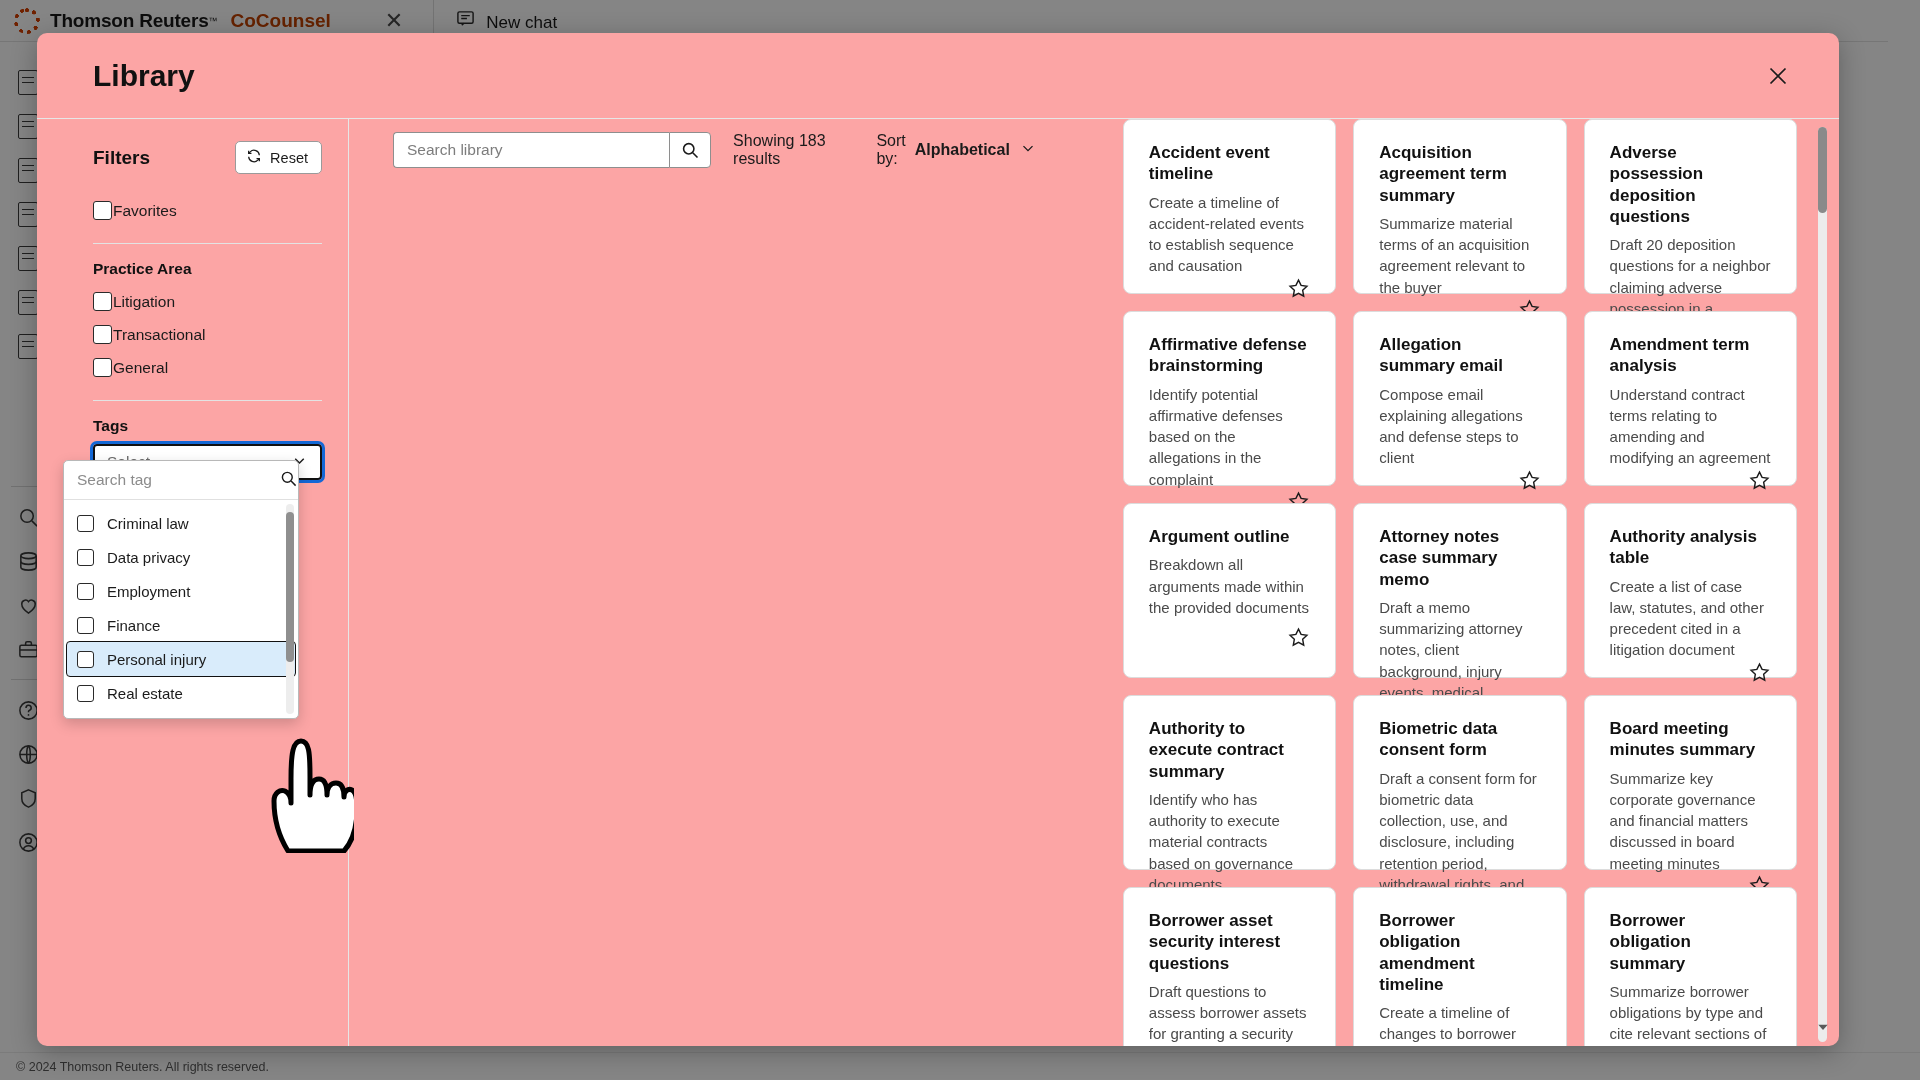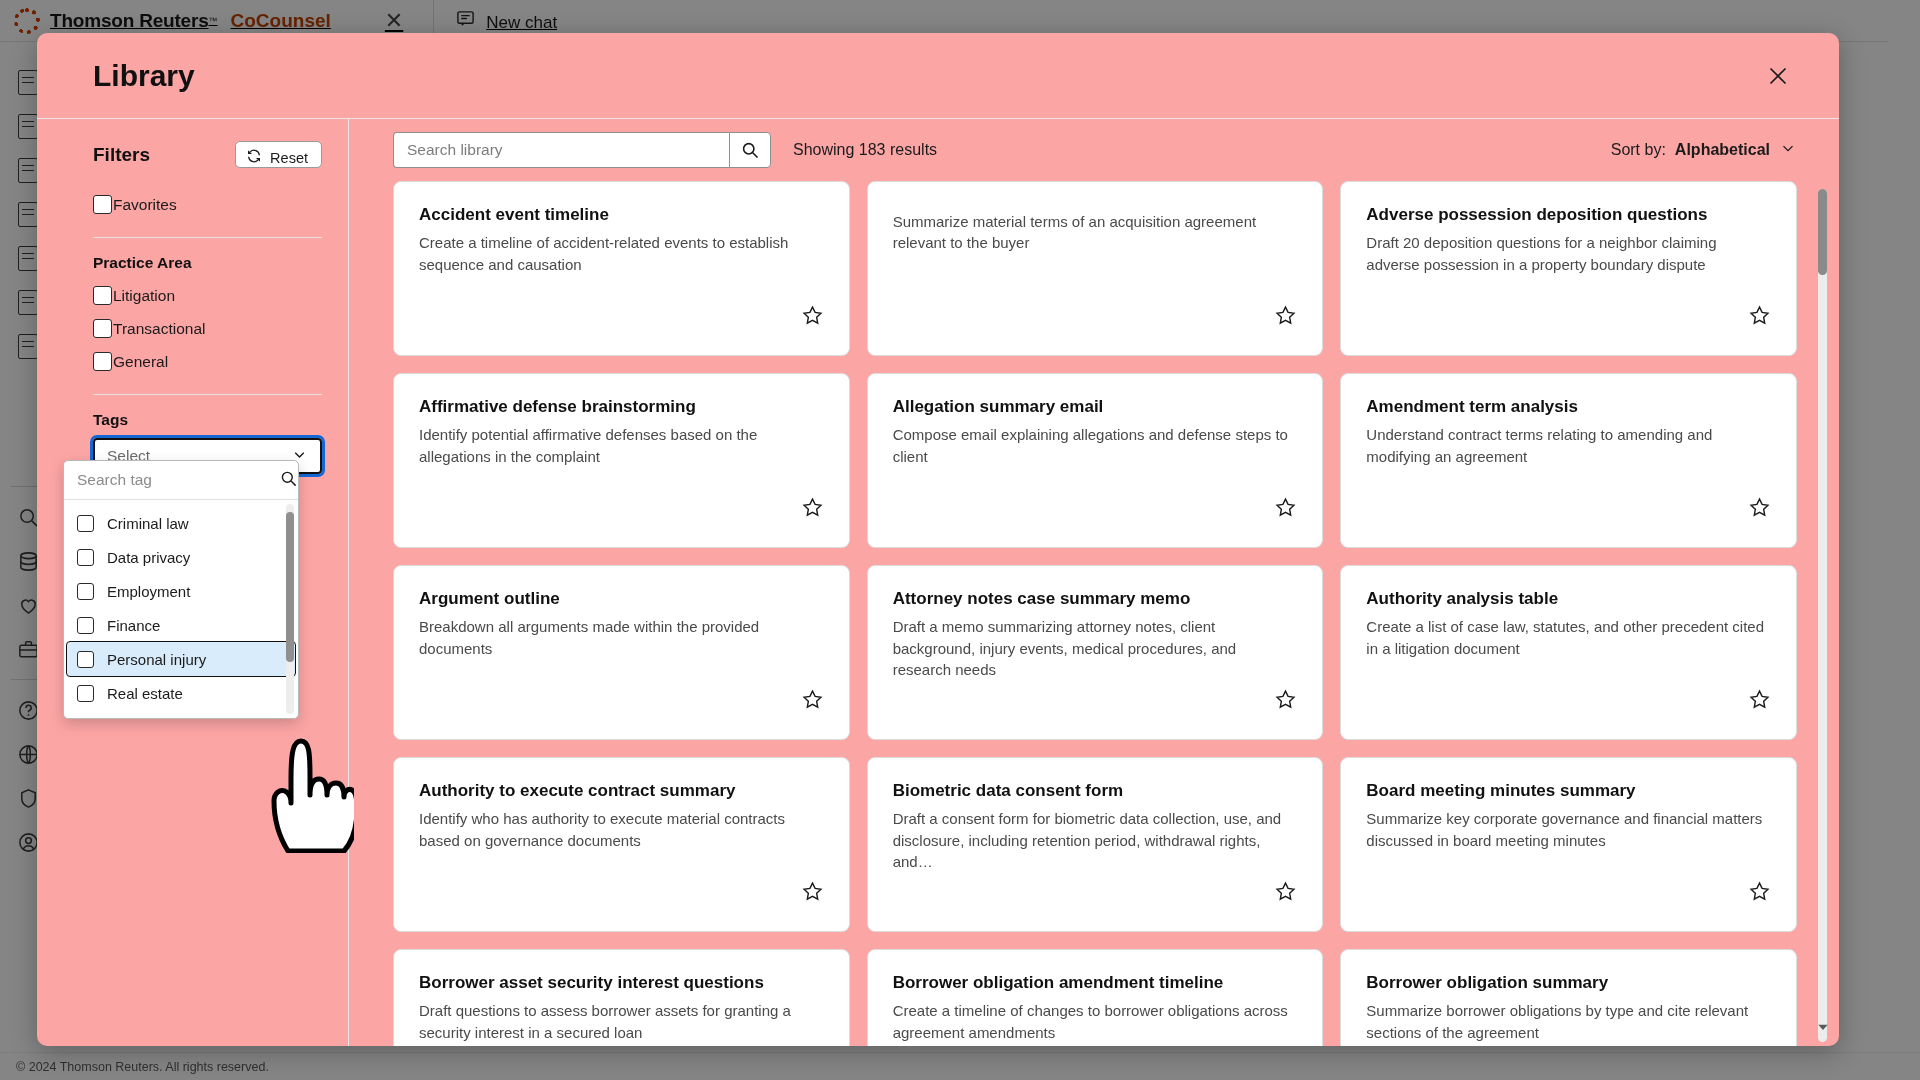--- a/index.html
+++ b/index.html
@@ -14,21 +14,20 @@
   
   #app-bg {
     position: absolute; inset: 0;
     background: #ffffff;
   }
   #app-topbar {
     position: absolute; left: 0; top: 0; width: 1888px; height: 42px;
     background: #ffffff;
     display: flex; align-items: center;
     border-bottom: 1px solid #e3e3e3;
-    text-decoration: underline;
   }
   .tr-logo-dots {
     width: 26px; height: 26px; margin-left: 14px; margin-right: 10px;
     border-radius: 50%;
     background:
       radial-gradient(circle at 50% 8%,  #d64000 2.0px, transparent 2.2px),
       radial-gradient(circle at 77% 17%, #d64000 2.0px, transparent 2.2px),
       radial-gradient(circle at 92% 45%, #d64000 2.0px, transparent 2.2px),
       radial-gradient(circle at 83% 76%, #d64000 2.0px, transparent 2.2px),
       radial-gradient(circle at 57% 93%, #d64000 2.0px, transparent 2.2px),
@@ -92,21 +91,21 @@
   
   #filters {
     width: 312px; flex: 0 0 312px; border-right: 1px solid #e6e6e6;
     padding: 22px 26px 0 56px; position: relative;
   }
   .filters-row { display: flex; align-items: center; justify-content: space-between; margin-bottom: 20px; }
   .filters-title { font-size: 19px; font-weight: 700; color: #111; }
   #reset-btn {
     display: flex; align-items: center; gap: 8px;
     border: 1px solid #9a9a9a; border-radius: 5px;
-    padding: 6px 13px 0 10px; font-size: 14.5px; color: #1b1b1b;
+    padding: 6px 13px 6px 10px; font-size: 14.5px; color: #1b1b1b;
     background: #fff; cursor: pointer;
   }
   .chk-row { display: flex; align-items: center; gap: 1px; padding: 7px 0; cursor: pointer; }
   .chk-box { width: 19px; height: 19px; border: 1.7px solid #2a2a2a; border-radius: 3px; flex: 0 0 19px; background: #fff; }
   .chk-label { font-size: 15.5px; color: #1b1b1b; }
   .sec-divider { height: 1px; background: #e3e3e3; margin: 16px 0 16px 0; }
   .sec-title { font-size: 15.5px; font-weight: 700; color: #111; margin-bottom: 7px; }
   .tags-title { font-size: 15.5px; font-weight: 700; color: #111; margin-bottom: 9px; }
 
   #tags-select {
@@ -129,21 +128,21 @@
   #tag-search-row input::placeholder { color: #8c8c8c; }
   #tag-list { position: relative; padding: 6px 0 8px 0; }
   .tag-item { display: flex; align-items: center; gap: 13px; height: 34px; padding: 0 13px; cursor: pointer; }
   .tag-item.hl { background: #d9ecfb; outline: 1.8px solid #111; border-radius: 3px; margin: 0 3px; padding: 0 10px; }
   .tag-item .chk-box { width: 17px; height: 17px; flex: 0 0 17px; }
   .tag-item span { font-size: 15px; color: #1b1b1b; }
   #tag-scrollbar { position: absolute; right: 4px; top: 4px; width: 8px; bottom: 4px; background: #ededed; border-radius: 4px; }
   #tag-scrollthumb { position: absolute; right: 4px; top: 12px; width: 8px; height: 150px; background: #8f8f8f; border-radius: 4px; }
 
   
-  #results { flex: 1; min-width: 0; display: flex; flex-direction: column; }
+  #results { flex: 1; min-width: 0; display: flex; flex-direction: row; }
   #results-toolbar {
     height: 62px; flex: 0 0 62px; display: flex; align-items: center;
     padding: 0 42px 0 44px; gap: 22px;
   }
   #search-wrap { display: flex; width: 378px; height: 36px; }
   #search-wrap input {
     flex: 1; border: 1px solid #8e8e8e; border-right: none; border-radius: 4px 0 0 4px;
     padding: 0 13px; font-size: 15.5px; color: #1b1b1b; outline: none;
     font-family: "Liberation Sans", sans-serif;
   }
@@ -419,20 +418,21 @@
       <div id="cards-scroll">
         <div id="cards-grid">
             <div class="card">
               <div class="card-title">Accident event timeline</div>
               <div class="card-desc">Create a timeline of accident-related events to establish sequence and causation</div>
               <div class="card-star"><svg width="23" height="23" viewBox="0 0 24 24" fill="none" stroke="#1b1b1b" stroke-width="1.5">
                   <path d="M12 3.2l2.7 5.6 6.1.85-4.45 4.25 1.08 6.1L12 17.1l-5.43 2.9 1.08-6.1L3.2 9.65l6.1-.85z"></path>
                 </svg></div>
             </div>
             <div class="card">
+              <div class="card-title">Acquisition agreement term summary</div>
               <div class="card-desc">Summarize material terms of an acquisition agreement relevant to the buyer</div>
               <div class="card-star"><svg width="23" height="23" viewBox="0 0 24 24" fill="none" stroke="#1b1b1b" stroke-width="1.5">
                   <path d="M12 3.2l2.7 5.6 6.1.85-4.45 4.25 1.08 6.1L12 17.1l-5.43 2.9 1.08-6.1L3.2 9.65l6.1-.85z"></path>
                 </svg></div>
             </div>
             <div class="card">
               <div class="card-title">Adverse possession deposition questions</div>
               <div class="card-desc">Draft 20 deposition questions for a neighbor claiming adverse possession in a property boundary dispute</div>
               <div class="card-star"><svg width="23" height="23" viewBox="0 0 24 24" fill="none" stroke="#1b1b1b" stroke-width="1.5">
                   <path d="M12 3.2l2.7 5.6 6.1.85-4.45 4.25 1.08 6.1L12 17.1l-5.43 2.9 1.08-6.1L3.2 9.65l6.1-.85z"></path>

